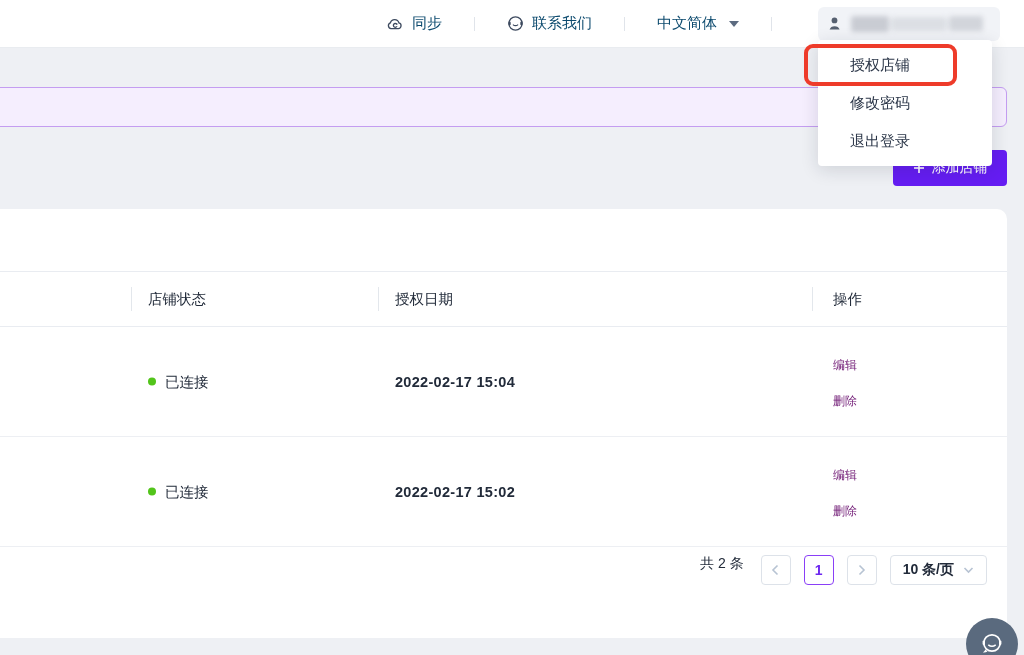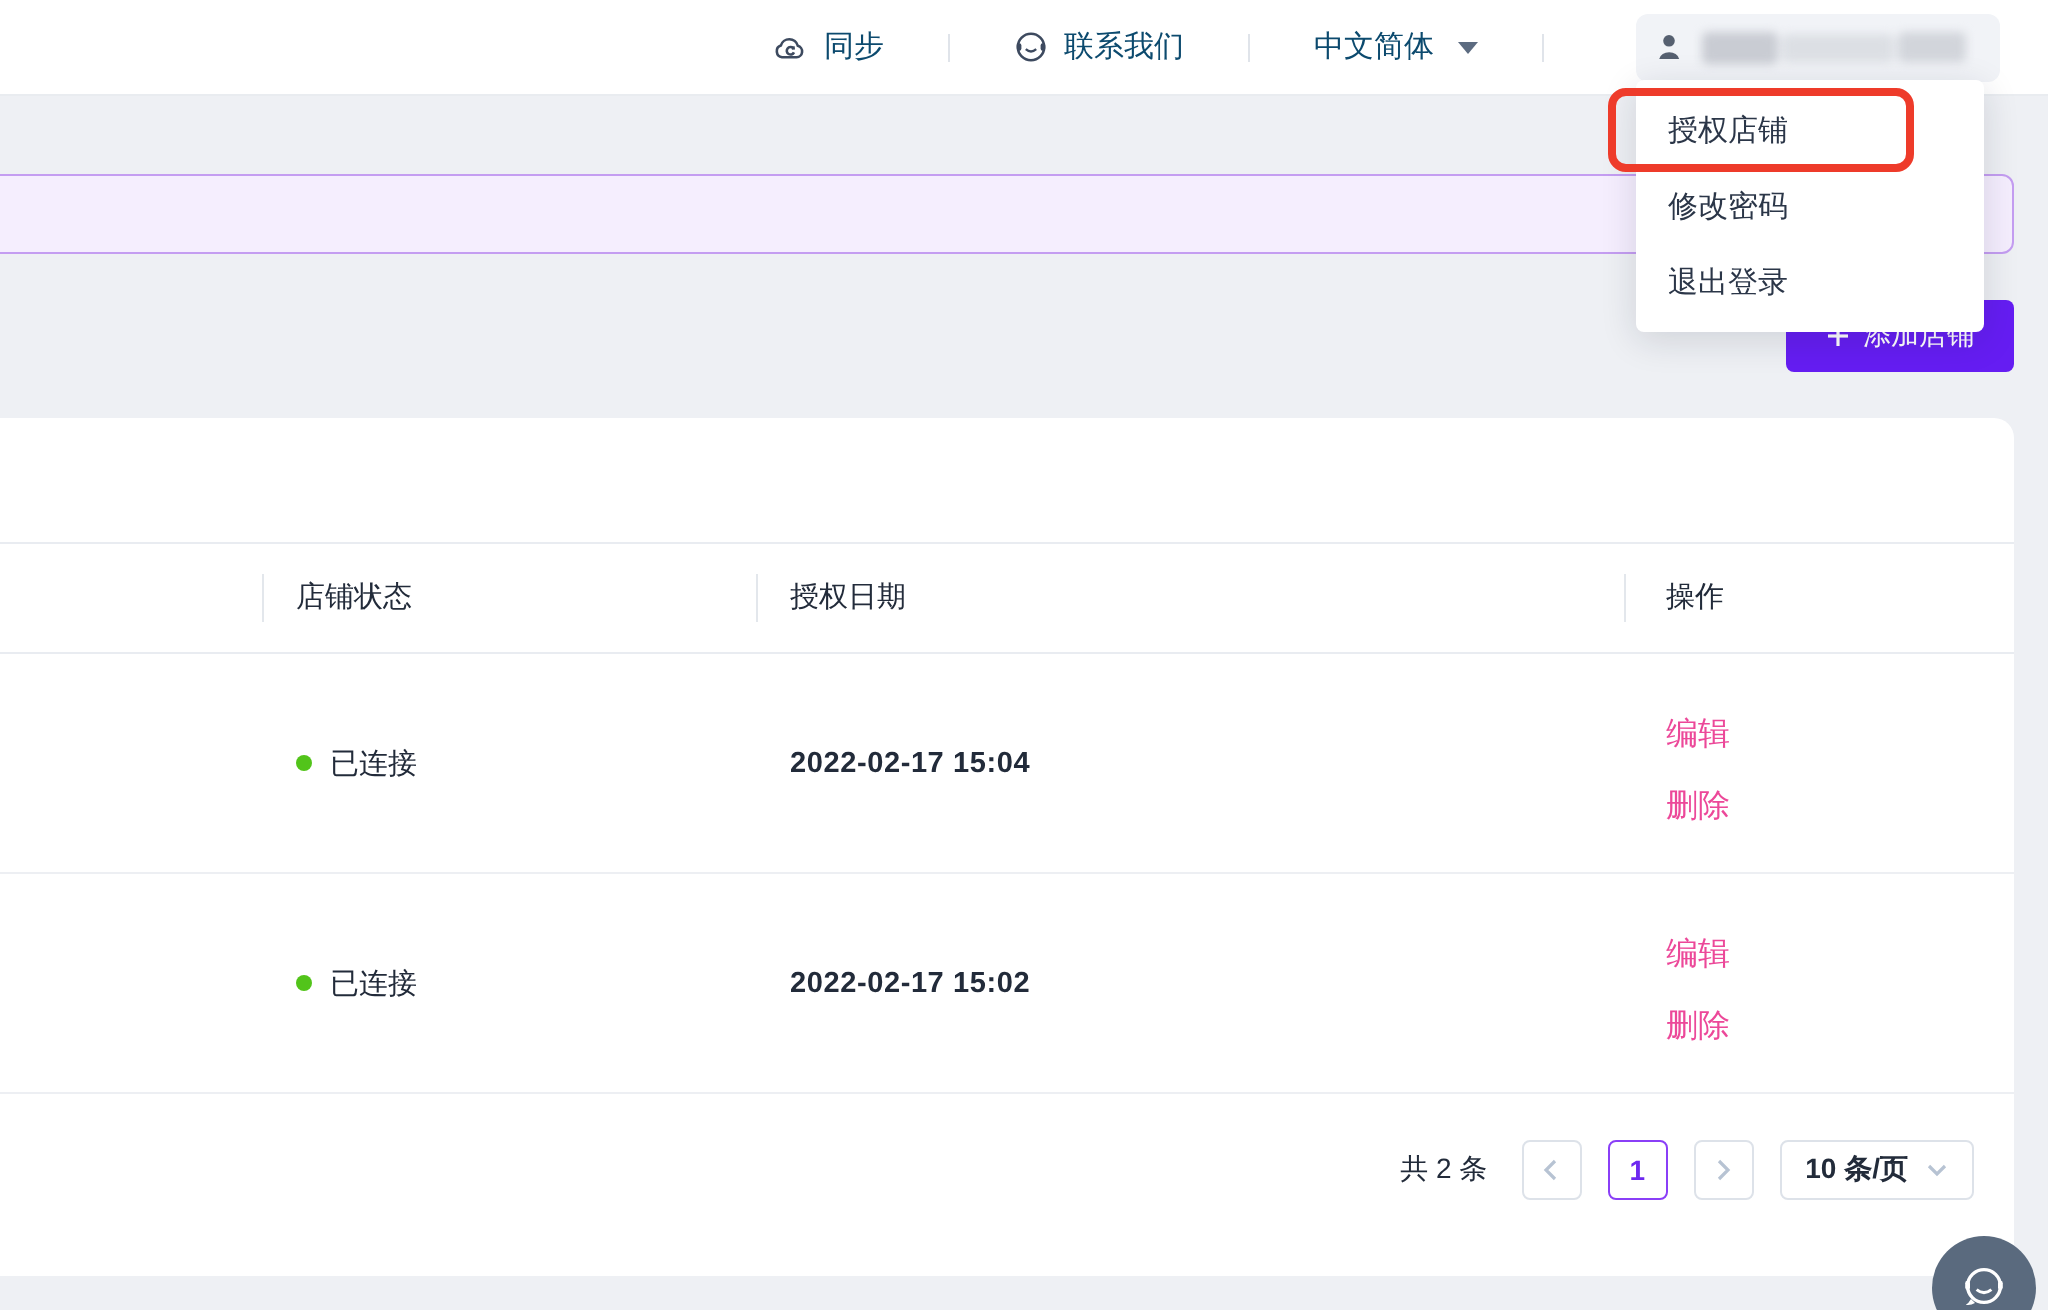--- a/index.html
+++ b/index.html
@@ -41,21 +41,21 @@
     position:absolute; left:893px; top:150px; width:114px; height:36px;
     background:#651df2; color:#fff; border:none; border-radius:4px;
     font-size:14px; display:flex; align-items:center; justify-content:center; gap:7px;
     z-index:3; cursor:pointer; font-family:inherit;
   }
 
   
   .dropdown {
     position:absolute; left:818px; top:40px; width:174px;
     background:#fff; border-radius:4px; box-shadow:0 4px 18px rgba(20,30,50,.14);
-    padding:6px 0; z-index:30;
+    padding:6px 16px; z-index:30;
   }
   .dd-item { height:38px; display:flex; align-items:center; padding-left:16px; font-size:15px; color:#2b3648; cursor:pointer; }
 
   
   .red-box {
     position:absolute; left:804px; top:44px; width:153px; height:42px;
     border:4px solid #ee3b2a; border-radius:9px; z-index:50; pointer-events:none;
   }
 
   
@@ -70,27 +70,27 @@
   .th { position:absolute; top:0; height:54px; line-height:54px; font-size:14.5px; font-weight:400; color:#222b3a; }
   .th-status { left:148px; } .th-date { left:395px; } .th-action { left:833px;text-align:right; }
   .tick { position:absolute; top:15px; width:1px; height:24px; background:#e3e7ec; }
   .tick1 { left:131px; } .tick2 { left:378px; } .tick3 { left:812px; }
 
   .trow { position:absolute; left:0; right:0; height:110px; border-bottom:1px solid #edeff3; }
   .trow1 { top:118px; } .trow2 { top:228px; }
   .cell-status { position:absolute; left:148px; top:50%; transform:translateY(-50%); display:flex; align-items:center; gap:9px; font-size:14.5px; color:#222b3a; }
   .dot { width:8px; height:8px; border-radius:50%; background:#52c41a; }
   .cell-date { position:absolute; left:395px; top:50%; transform:translateY(-50%); font-size:14.5px; color:#222b3a; letter-spacing:.3px;font-weight:bold; }
-  .link { position:absolute; left:833px; font-size:16px; color:#ec4899; cursor:pointer; }
+  .link { position:absolute; left:833px; font-size:12px; color:#701a75; cursor:pointer; }
   .link-edit { top:30px; } .link-del { top:66px; }
 
   
   .pagebar {
     position:absolute; right:20px; top:346px; height:60px;
-    display:flex; align-items:center; gap:13px;
+    display:flex; align-items:flex-start; gap:13px;
   }
   .total-text { font-size:14px; color:#222b3a; margin-right:4px; }
   .pg-btn {
     width:30px; height:30px; background:#fff; border:1px solid #dde2e9; border-radius:4px;
     display:flex; align-items:center; justify-content:center; cursor:pointer;
   }
   .pg-btn.active { border-color:#8a3ff7; color:#6d28f0; font-weight:700; font-size:14px; }
   .size-select {
     height:30px; background:#fff; border:1px solid #dde2e9; border-radius:4px;
     display:flex; align-items:center; gap:9px; padding:0 12px; font-size:14px; color:#222b3a; cursor:pointer;font-weight:bold;

